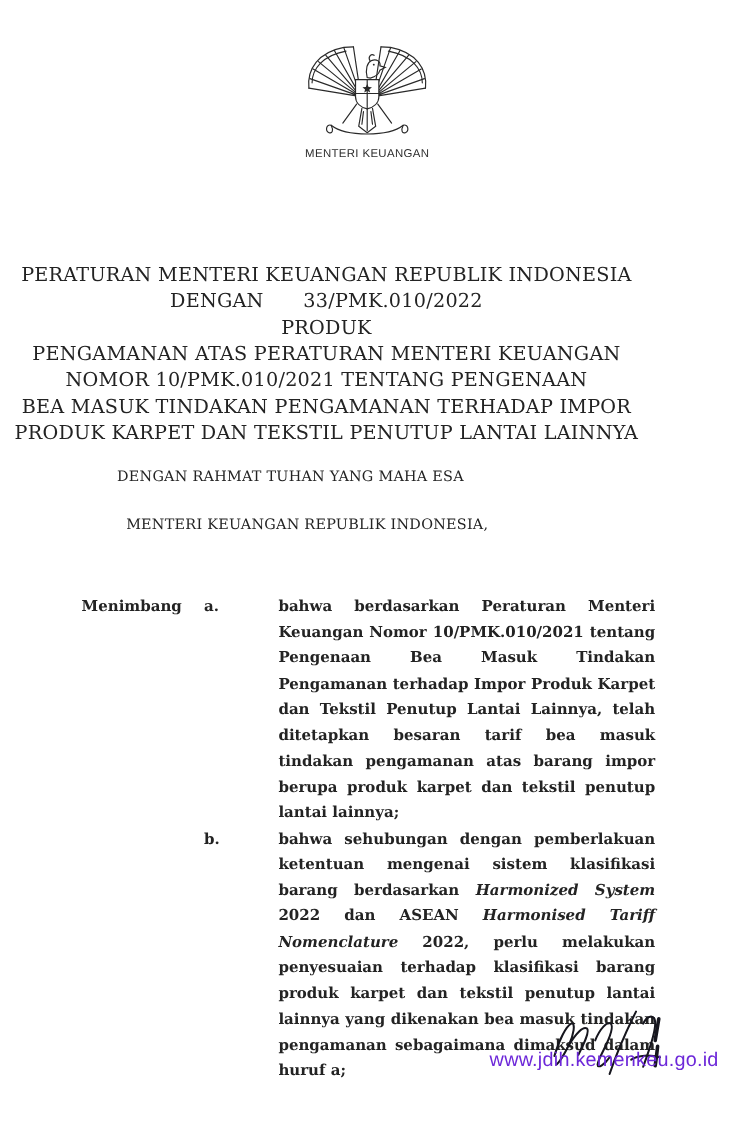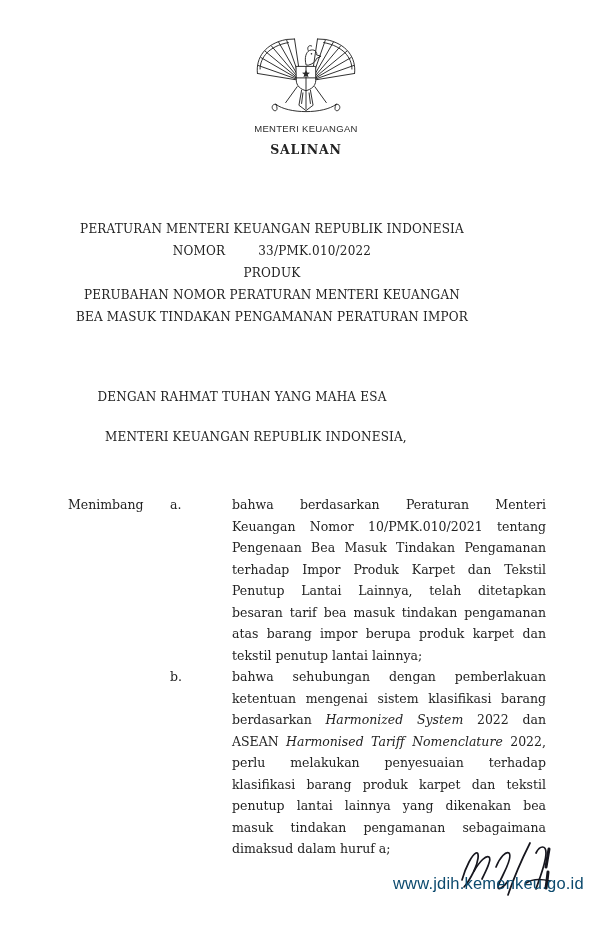--- a/index.html
+++ b/index.html
@@ -43,21 +43,21 @@
     letter-spacing: 0.8px;
   }
 
   
   .title-block {
     position: absolute;
     top: 218px;
     left: 0;
     width: 544px;
     text-align: center;
-    font-size: 12px;
+    font-size: 16px;
     line-height: 22px;
     letter-spacing: 0.2px;
   }
   .nomor-value { margin-left: 33px; margin-top: 20px; }
 
   .invocation {
     position: absolute;
     top: 390px;
     left: 0;
     width: 484px;
@@ -76,20 +76,21 @@
   }
 
   
   .considerations {
     position: absolute;
     top: 494px;
     left: 68px;
     width: 478px;
     font-size: 12.5px;
     line-height: 21.5px;
+    font-weight: bold;
   }
   .c-row {
     display: grid;
     grid-template-columns: 102px 28px 1fr;
     align-items: start;
   }
   .c-label { text-align: left; }
   .c-marker { text-align: left; }
   .c-text { text-align: justify; margin-left: 34px; }
   .c-text em { font-style: italic; }
@@ -140,31 +141,32 @@
 
         <path d="M50 59 L37 77 M70 59 L83 77"></path>
 
         <path d="M26 79 C40 90 80 90 94 79"></path>
         <path d="M26 79 C21.5 77.5 20 84 24 86 C27 87 28.5 84 26 79 Z M94 79 C98.5 77.5 100 84 96 86 C93 87 91.5 84 94 79 Z"></path>
       </g>
     </svg>
     <div class="ministry">
       <div>MENTERI KEUANGAN</div>
     </div>
-    <div class="copy-stamp">SALINAN</div>
   </header>
 
   <section class="title-block">
     <div>PERATURAN MENTERI KEUANGAN REPUBLIK INDONESIA</div>
     <div>
-      <span>NOMOR</span><span class="nomor-value">33/PMK.010/2022</span>
+      <span>DENGAN</span><span class="nomor-value">33/PMK.010/2022</span>
     </div>
     <div>PRODUK</div>
-    <div>PERUBAHAN NOMOR PERATURAN MENTERI KEUANGAN</div>
-    <div>BEA MASUK TINDAKAN PENGAMANAN PERATURAN IMPOR</div>
+    <div>PENGAMANAN ATAS PERATURAN MENTERI KEUANGAN</div>
+    <div>NOMOR 10/PMK.010/2021 TENTANG PENGENAAN</div>
+    <div>BEA MASUK TINDAKAN PENGAMANAN TERHADAP IMPOR</div>
+    <div>PRODUK KARPET DAN TEKSTIL PENUTUP LANTAI LAINNYA</div>
   </section>
 
   <div class="invocation">DENGAN RAHMAT TUHAN YANG MAHA ESA</div>
   <div class="authority">MENTERI KEUANGAN REPUBLIK INDONESIA,</div>
 
   <section class="considerations">
     <div class="c-row">
       <div class="c-label">Menimbang</div>
       <div class="c-marker">a.</div>
       <div class="c-text"><span>bahwa berdasarkan Peraturan Menteri Keuangan Nomor 10/PMK.010/2021 tentang Pengenaan Bea Masuk Tindakan Pengamanan terhadap Impor Produk Karpet dan Tekstil Penutup Lantai Lainnya, telah ditetapkan besaran tarif bea masuk tindakan pengamanan atas barang impor berupa produk karpet dan tekstil penutup lantai lainnya;</span></div>
@@ -181,15 +183,15 @@
       <path d="M10 44 C14 30 20 19 24 17 C28 15.5 26 27 22 35 C18 43 14 49 12 51"></path>
       <path d="M22 35 C28 25 34 19 37 21 C40 23 34 35 30 43"></path>
       <path d="M44 31 C48 21 54 15 57 17 C60 20 55 31 51 39 C48 45 46 49 46 51 C46 55 52 51 56 45"></path>
       <path d="M78 7 C70 23 62 41 56 59"></path>
       <path d="M84 17 C88 9 94 9 94 17 C94 27 88 41 84 53"></path>
       <path d="M74 47 C80 43 90 43 98 45"></path>
       <path d="M97 13 C96 19 95 25 94 31" stroke-width="3"></path>
       <path d="M96 36 C95.4 42 94.8 47 94 52" stroke-width="3"></path>
     </g>
   </svg>
-  <div class="watermark" style="color: #0c4a6e;">www.jdih.kemenkeu.go.id</div>
+  <div class="watermark" style="color: #6d28d9; margin-left: 15px;">www.jdih.kemenkeu.go.id</div>
 
 </div>
 
 </body></html>

